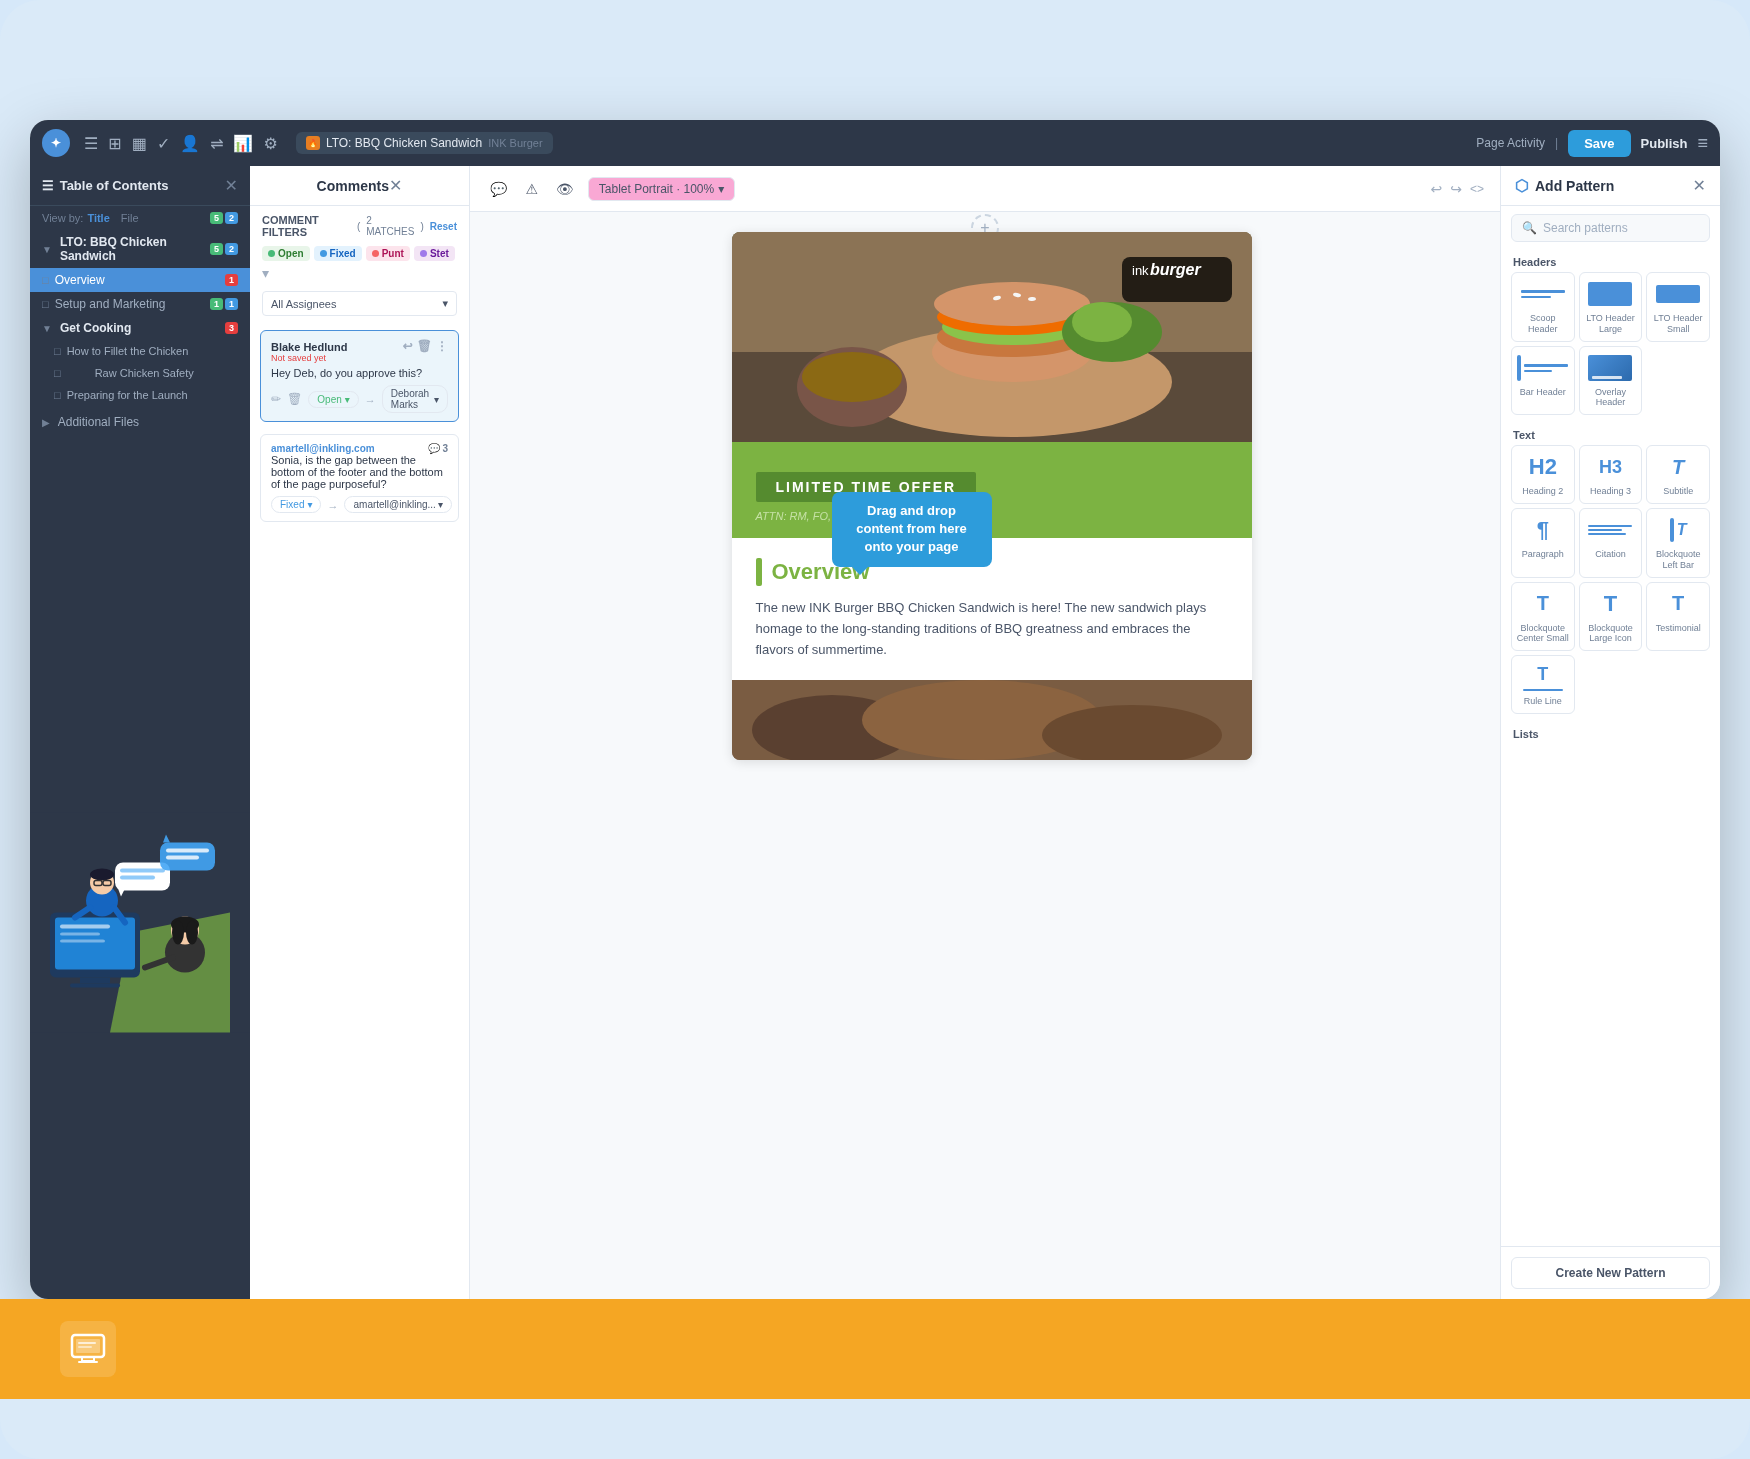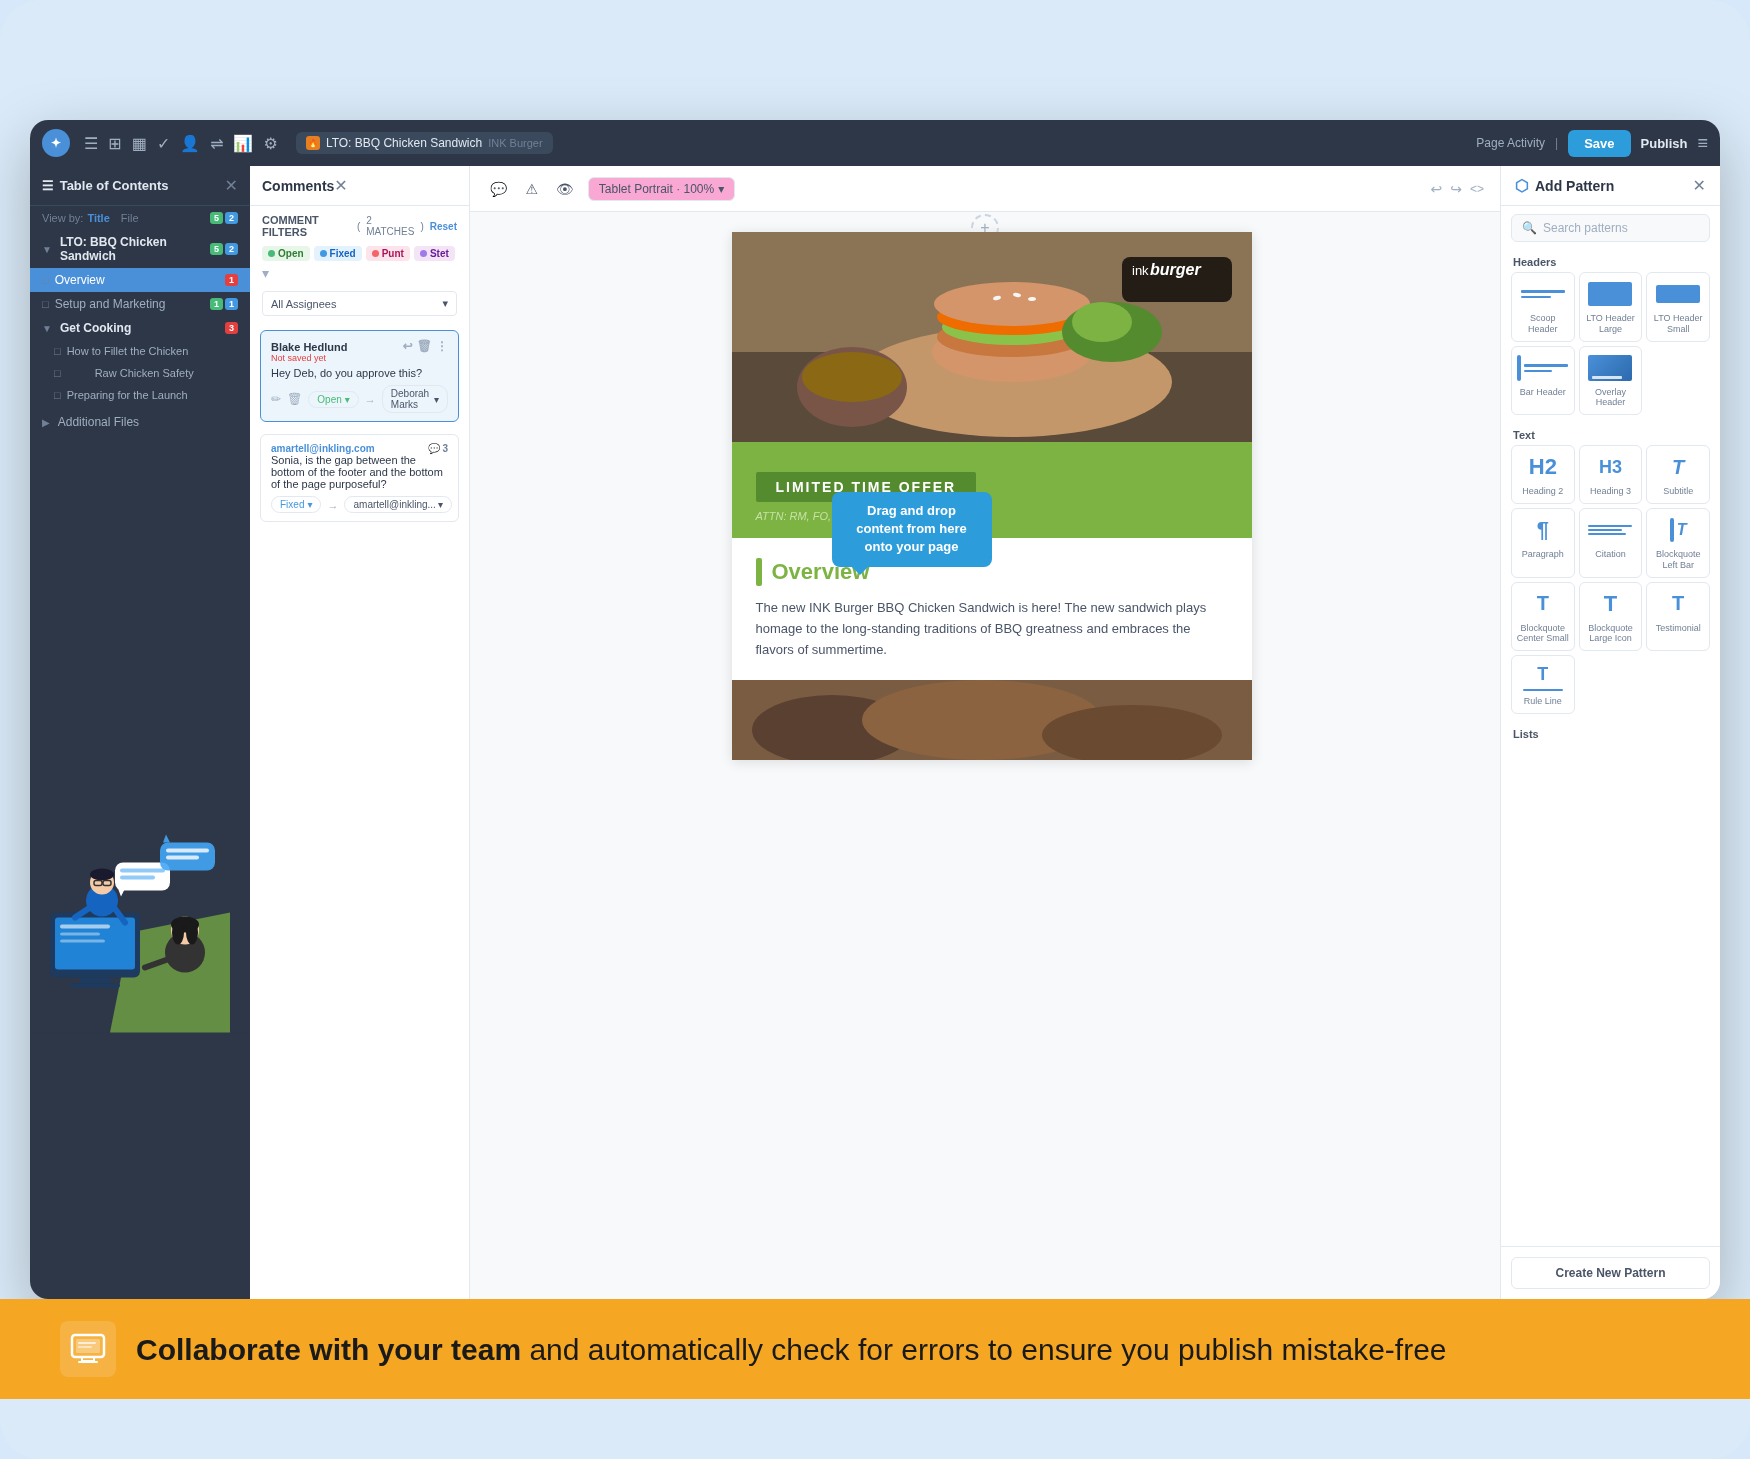--- a/index.html
+++ b/index.html
@@ -241,21 +241,21 @@
       width: 220px;
       background: white;
       border-right: 1px solid #e2e8f0;
       display: flex;
       flex-direction: column;
       flex-shrink: 0;
     }
     .comments-header {
       display: flex;
       align-items: center;
-      justify-content: flex-start;
+      justify-content: center;
       padding: 10px 12px;
       border-bottom: 1px solid #e2e8f0;
     }
     .comments-title {
       font-size: 14px;
       font-weight: 700;
       color: #2d3748;
     }
     .comments-close {
       color: #718096;
@@ -462,21 +462,21 @@
     .page-canvas {
       flex: 1;
       overflow: auto;
       display: flex;
       justify-content: center;
       padding: 20px;
     }
     .page-content {
       width: 520px;
       background: white;
-      border-radius: 0;
+      border-radius: 8px;
       box-shadow: 0 2px 12px rgba(0,0,0,0.12);
       overflow: hidden;
       margin-left: 13px;
     }
     .page-hero-image {
       width: 100%;
       height: 210px;
       background: linear-gradient(135deg, #5a4a3a 0%, #8b6954 50%, #6b8a6a 100%);
       position: relative;
       overflow: hidden;
@@ -1237,17 +1237,13 @@
     <svg viewBox="0 0 40 40" xmlns="http://www.w3.org/2000/svg" width="40" height="40">
       <rect x="4" y="6" width="32" height="22" rx="3" fill="none" stroke="white" stroke-width="2.5"></rect>
       <rect x="8" y="10" width="24" height="14" rx="1" fill="rgba(255,255,255,0.3)"></rect>
       <rect x="14" y="28" width="12" height="4" fill="none" stroke="white" stroke-width="2"></rect>
       <rect x="10" y="32" width="20" height="2" rx="1" fill="white"></rect>
 
       <rect x="10" y="13" width="18" height="2" rx="1" fill="white" opacity="0.7"></rect>
       <rect x="10" y="17" width="14" height="2" rx="1" fill="white" opacity="0.5"></rect>
     </svg>
   </div>
-  <div class="banner-text">
-    <span class="banner-text-bold">Collaborate with your team</span>
-    <span class="banner-text-normal"> and automatically check for errors to ensure you publish mistake-free</span>
-  </div>
 </div>
 
 </body></html>

